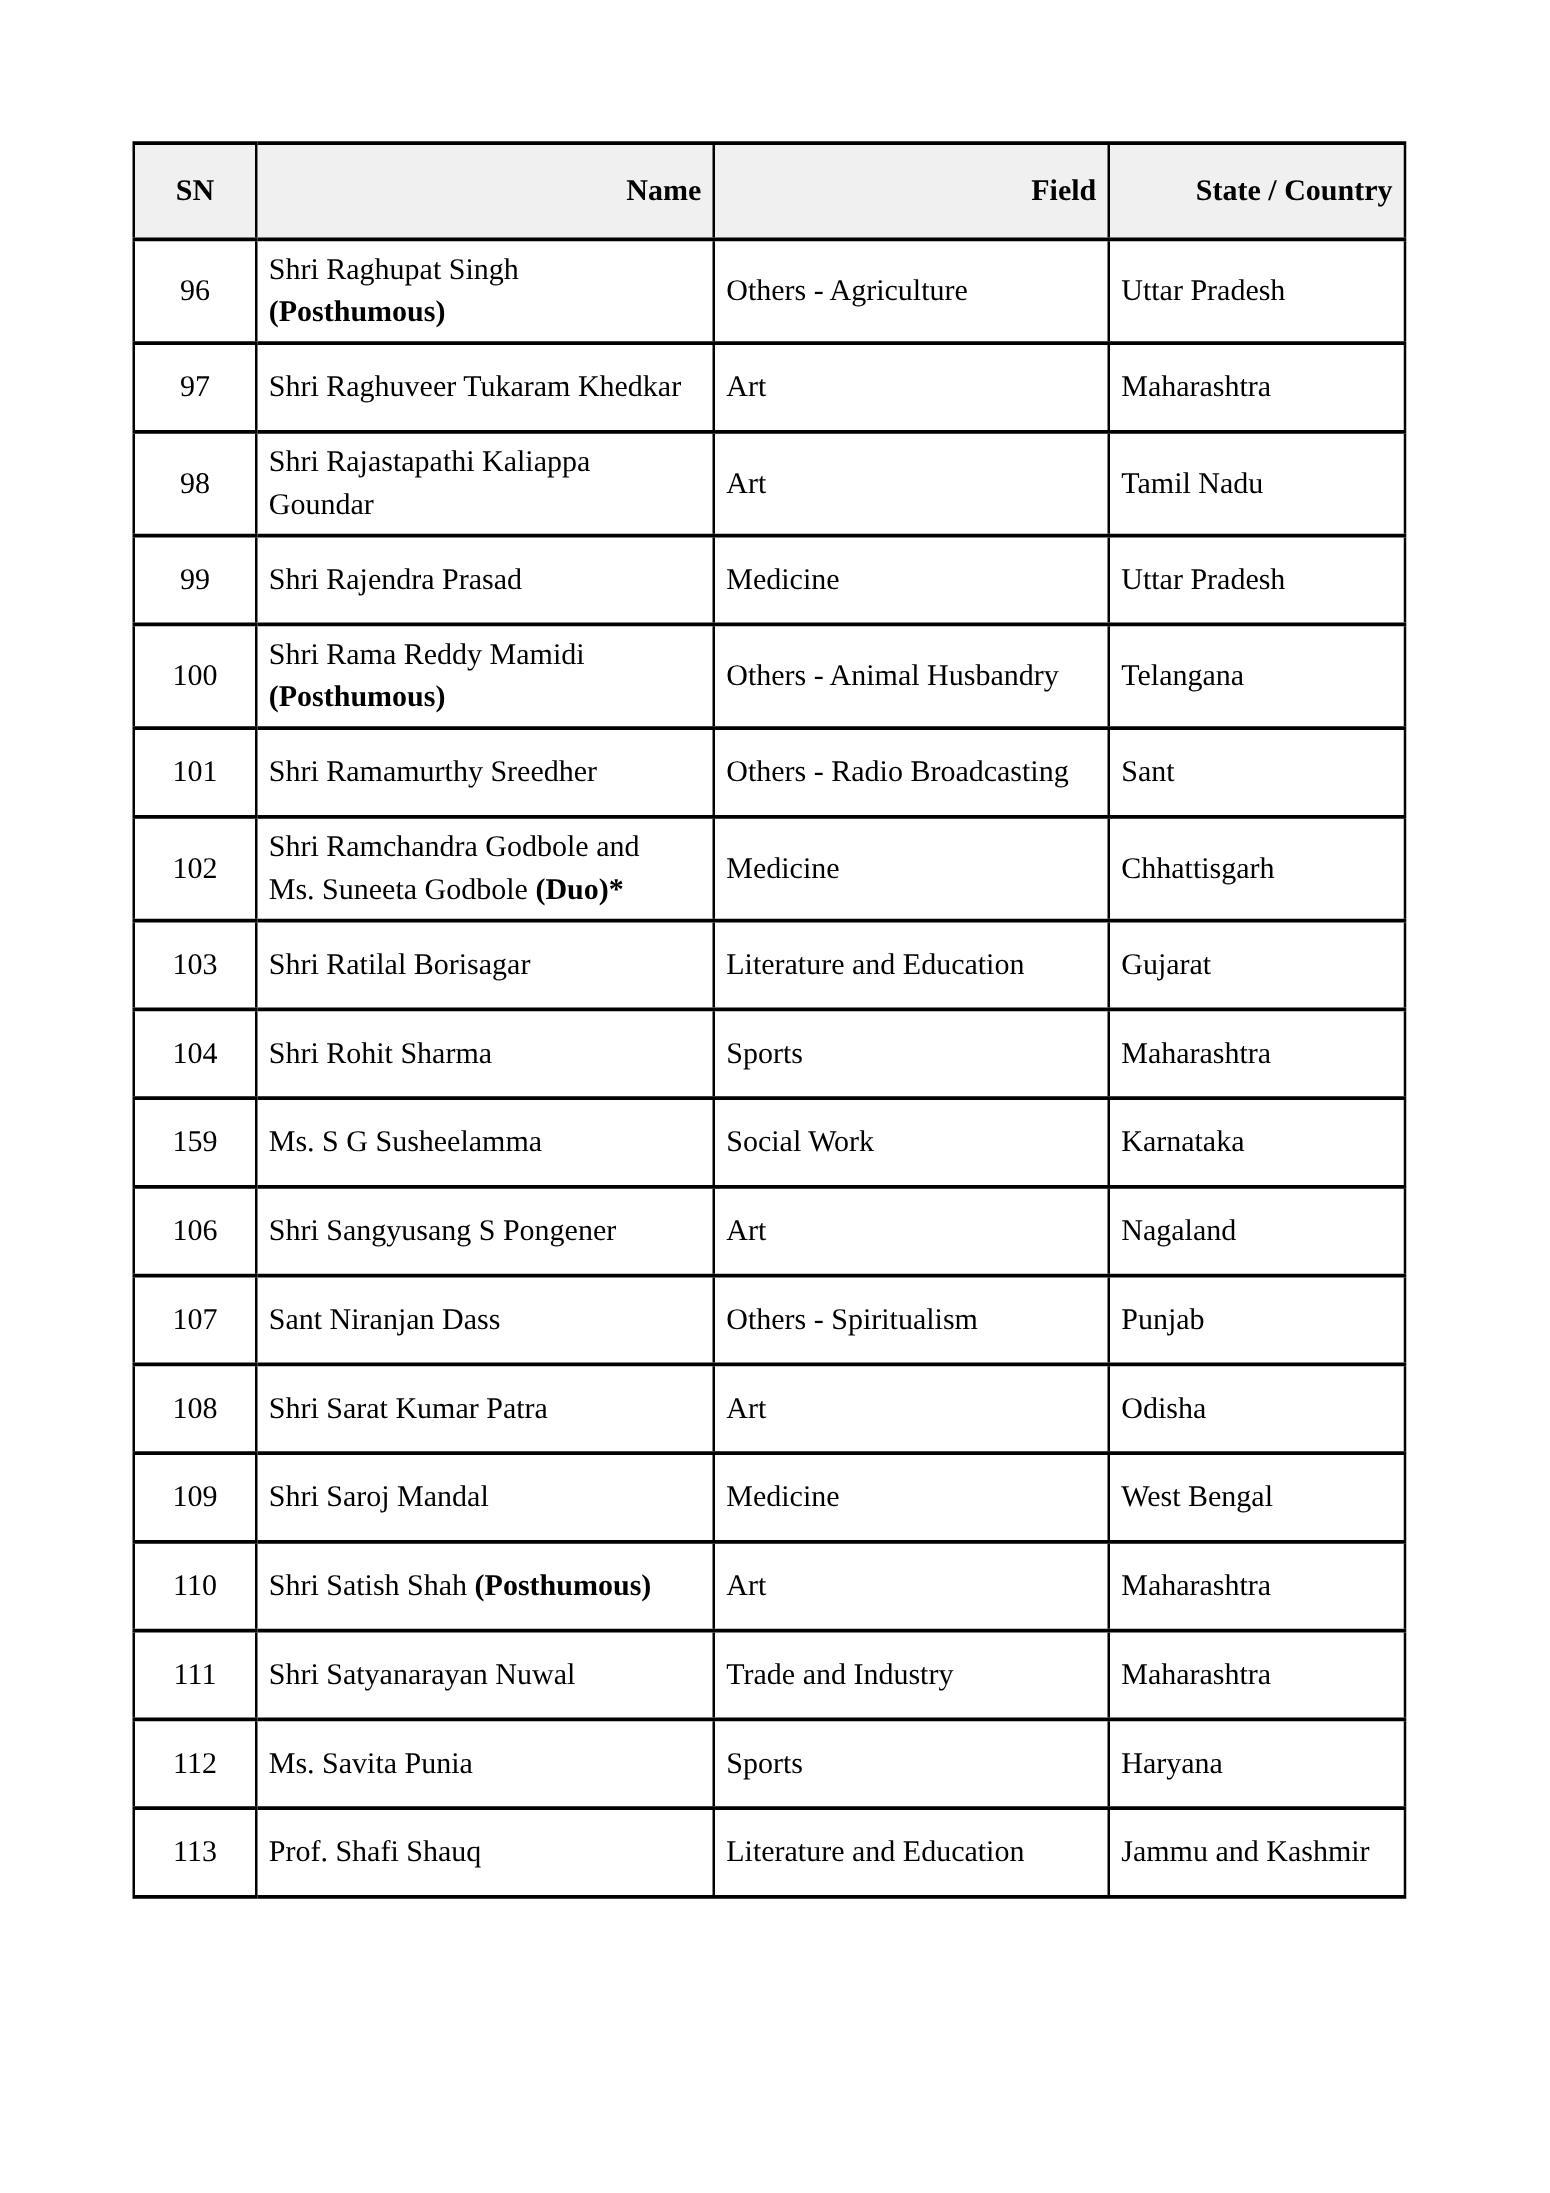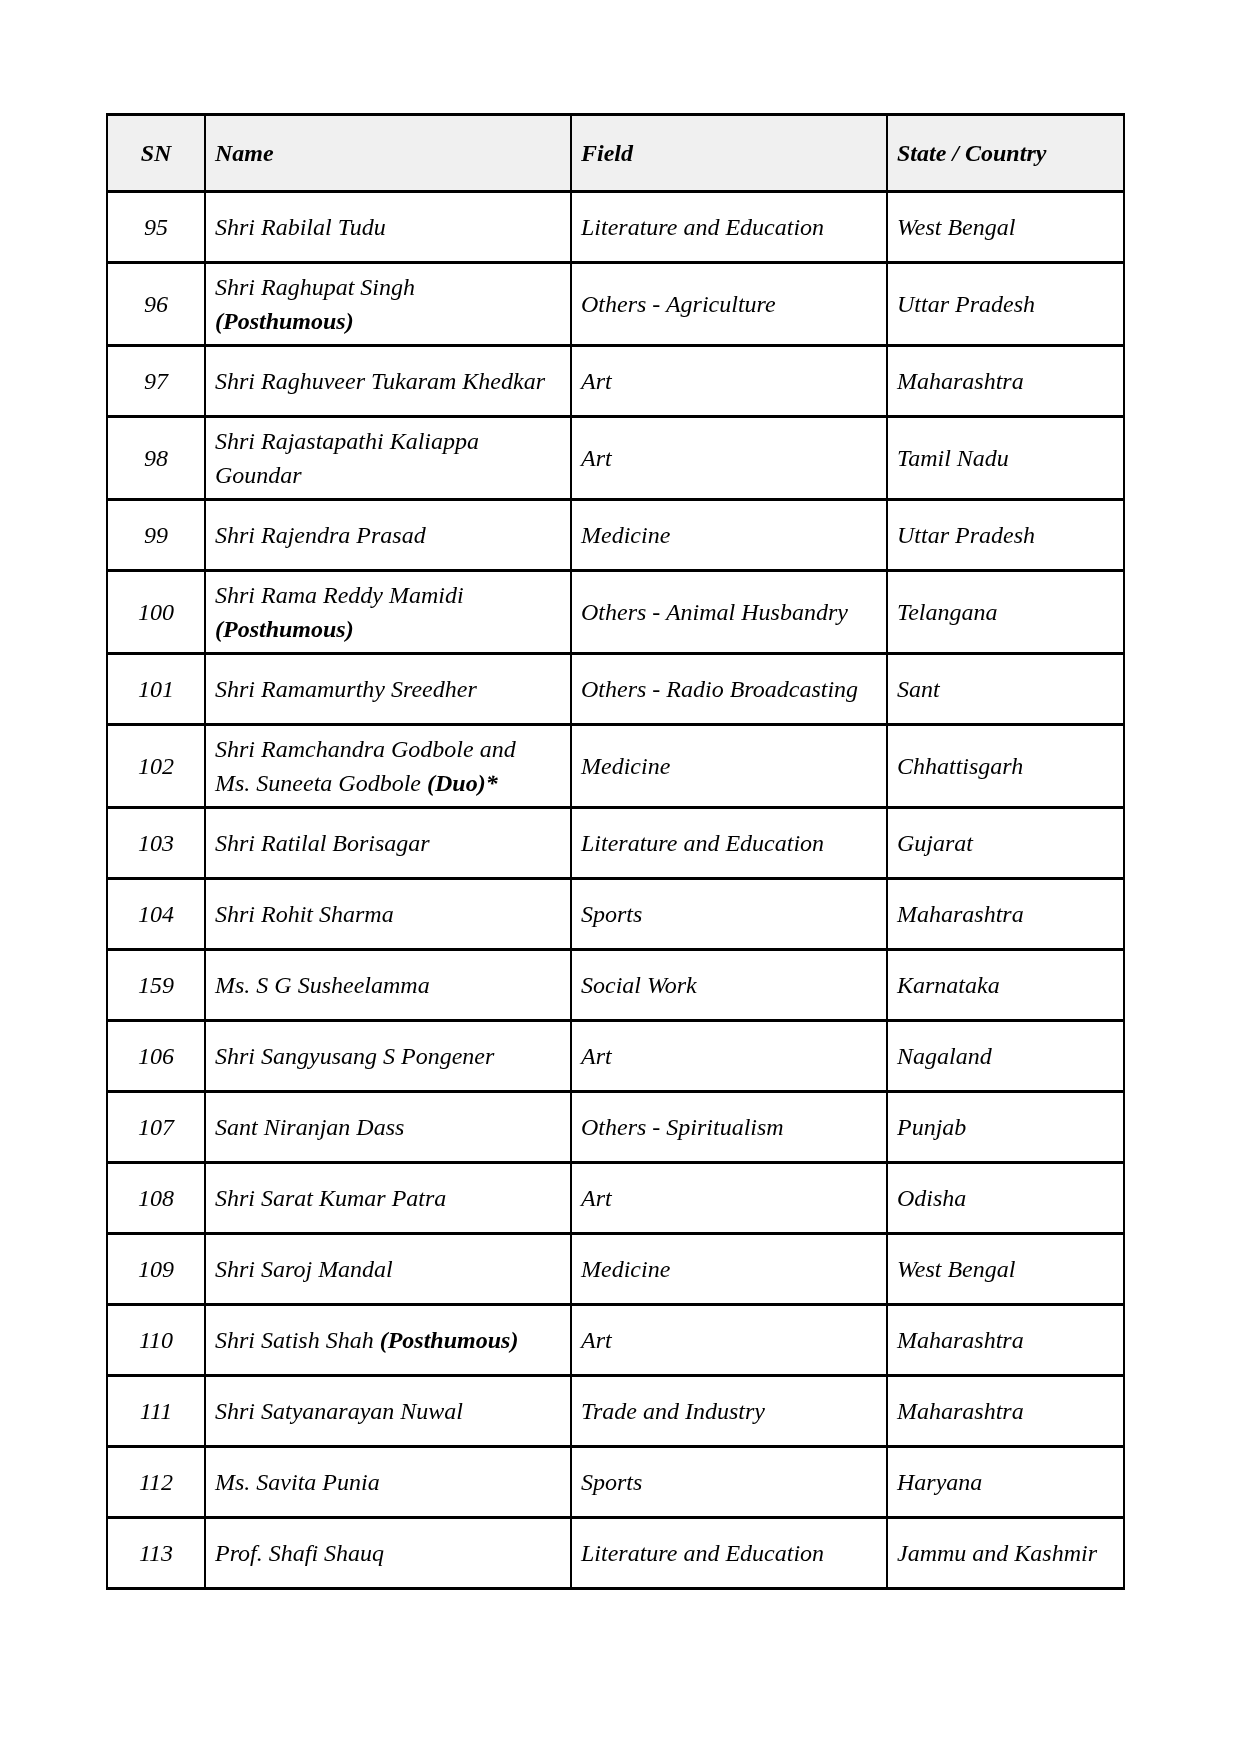--- a/index.html
+++ b/index.html
@@ -20,21 +20,20 @@
     overflow: hidden;
     background: var(--page-bg, #ffffff);
   }
   table.awards-table {
     position: absolute;
     left: 106px;
     top: 113px;
     width: 1017px;
     border-collapse: collapse;
     table-layout: fixed;
-    font-style: italic;
   }
   .c-sn    { width: 98px; }
   .c-name  { width: 366px; }
   .c-field { width: 316px; }
   .c-state { width: 237px; }
 
   th, td {
     border-left: 2px solid var(--border-color, #000);
     border-right: 2px solid var(--border-color, #000);
     border-top: 3px solid var(--border-color, #000);
@@ -43,20 +42,21 @@
     font-size: 24px;
     line-height: 1.42;
     vertical-align: middle;
     text-align: left;
     overflow: hidden;
   }
   thead tr { height: 77px; }
   th {
     background: var(--header-bg, #f0f0f0);
     font-weight: bold;
+    text-align: right;
   }
   tbody tr { height: 71px; }
   tbody tr.tall { height: 83px; margin-left: 18px; }
   .sn-cell, th.sn-head { text-align: center; }
   .bold { font-weight: bold; }
 </style>
 </head>
 <body>
 
 <div class="page">
@@ -69,26 +69,20 @@
     </colgroup>
     <thead>
       <tr>
         <th class="sn-head">SN</th>
         <th>Name</th>
         <th>Field</th>
         <th>State / Country</th>
       </tr>
     </thead>
     <tbody id="table-body">
-        <tr>
-          <td class="sn-cell">95</td>
-          <td><span>Shri Rabilal Tudu</span></td>
-          <td>Literature and Education</td>
-          <td>West Bengal</td>
-        </tr>
         <tr class="tall">
           <td class="sn-cell">96</td>
           <td><span>Shri Raghupat Singh</span><br><span class="bold">(Posthumous)</span></td>
           <td>Others - Agriculture</td>
           <td>Uttar Pradesh</td>
         </tr>
         <tr>
           <td class="sn-cell">97</td>
           <td><span>Shri Raghuveer Tukaram Khedkar</span></td>
           <td>Art</td>

